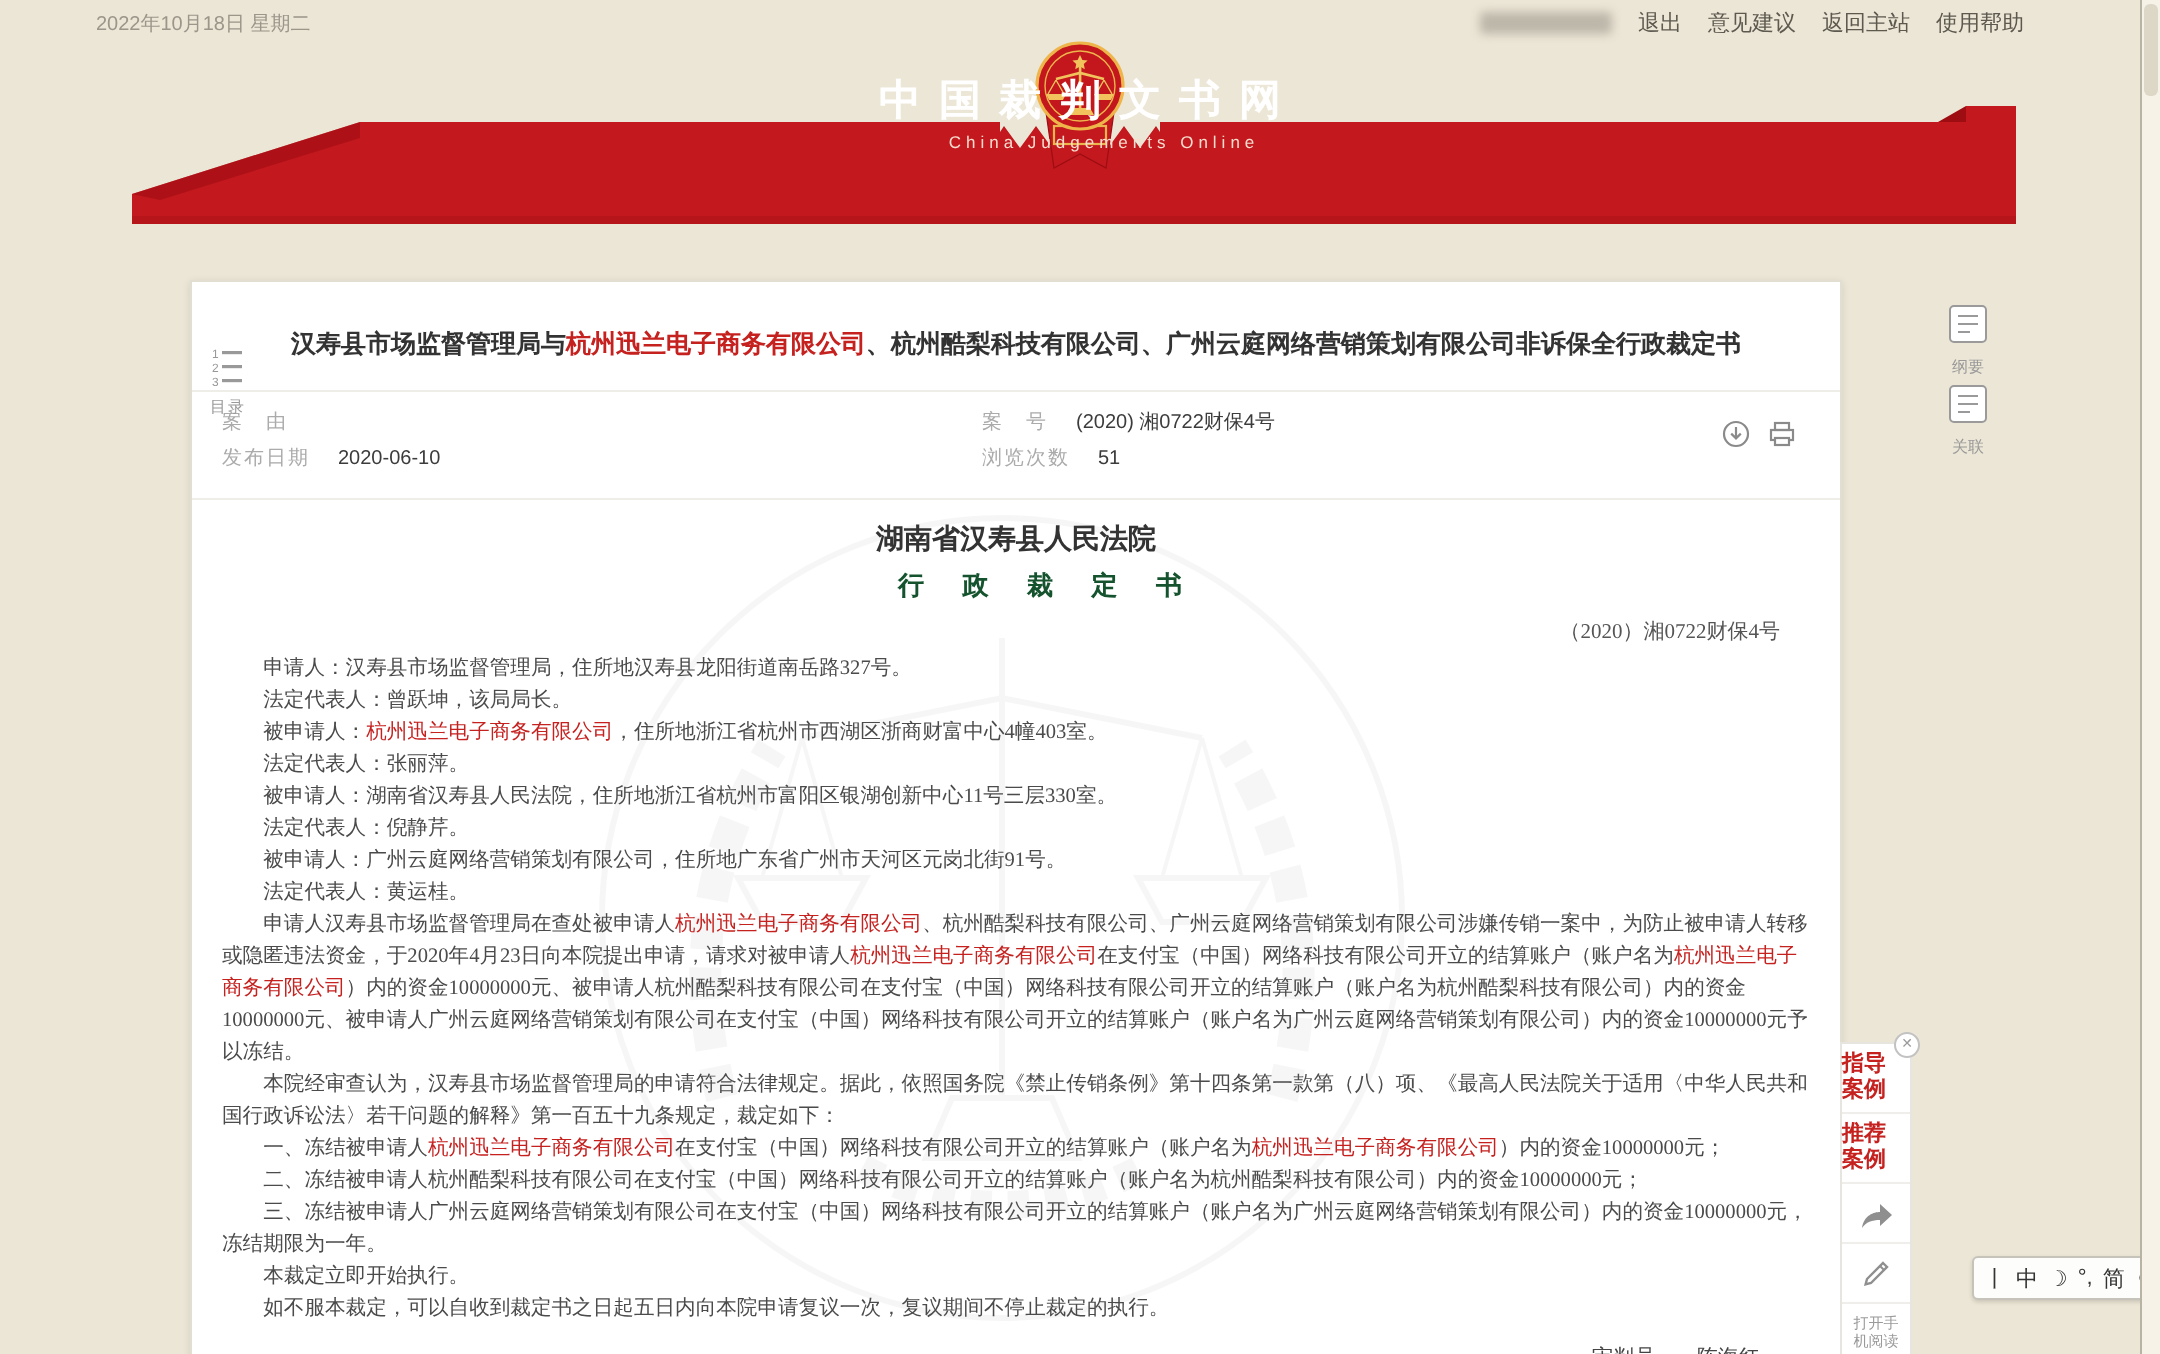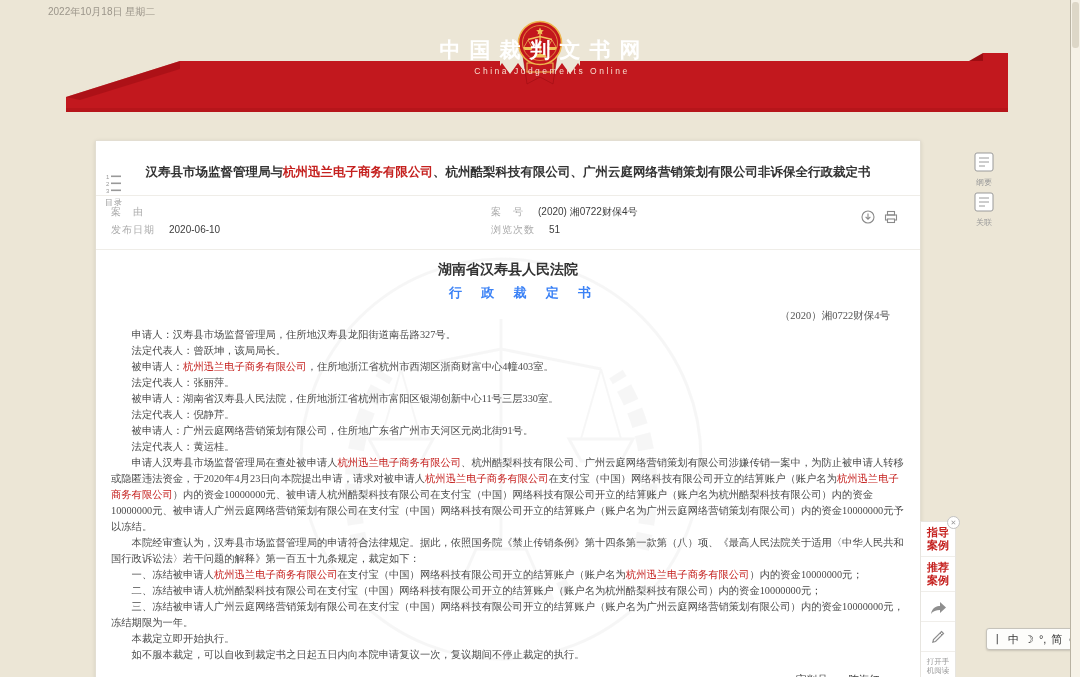--- a/index.html
+++ b/index.html
@@ -36,41 +36,41 @@
 
   .meta{position:relative;padding:7px 15px 6px;}
   .meta-row{display:flex;line-height:18px;font-size:10px;}
   .m-left{width:380px;}
   .mlabel{color:#ababab;margin-right:14px;letter-spacing:1px;}
   .mval{color:#3c3c3c;text-align:center;}
   .meta-icons{position:absolute;right:22px;top:14px;display:flex;gap:9px;}
   .meta-icons svg{cursor:pointer;}
 
   .court{text-align:center;font-size:14px;font-weight:bold;color:#333;margin-top:11px;}
-  .doctype{text-align:center;font-size:13px;font-weight:bold;color:#3b82f6;letter-spacing:8px;text-indent:8px;margin-top:5px;margin-left:24px;}
+  .doctype{text-align:center;font-size:13px;font-weight:bold;color:#14532d;letter-spacing:8px;text-indent:8px;margin-top:5px;margin-left:24px;}
   .caseno-right{text-align:right;padding-right:30px;font-size:10.5px;color:#555;margin-top:7px;}
 
   .doc-body{padding:4px 15px 0;}
   .para{margin:0;text-indent:2em;font-size:10.3px;line-height:16px;color:#4b4b4b;}
   .para .red{color:#c5211f;}
   .signature{margin-top:7px;padding-right:40px;text-align:right;font-size:10.5px;line-height:19px;color:#444;}
 
   
   .side-tool{position:absolute;width:28px;text-align:center;z-index:25;cursor:pointer;margin-left:47px;}
   .side-tool .lbl{font-size:8px;color:#9a9a9a;margin-top:1px;}
   #side-tool-outline{left:923px;top:152px;}
   #side-tool-related{left:923px;top:192px;}
 
   
   .rtoolbar{position:absolute;left:920px;top:521px;width:34px;background:#fff;
             border:1px solid #e7e5e0;z-index:26;}
   .rt-close{position:absolute;right:-5px;top:-6px;width:11px;height:11px;border-radius:50%;
             border:1px solid #c2c2c2;background:#fff;color:#9a9a9a;font-size:7px;line-height:11px;
             text-align:center;cursor:pointer;}
-  .rt-red{padding:4px 0;text-align:center;font-size:11px;font-weight:bold;color:#c5211f;
+  .rt-red{padding:4px 0;font-size:11px;font-weight:bold;color:#c5211f;
           line-height:13px;cursor:pointer;border-bottom:1px solid #f0eeea;}
   .rt-cell{height:29px;display:flex;align-items:center;justify-content:center;
            border-bottom:1px solid #f0eeea;cursor:pointer;}
   .rt-text{font-size:7.5px;color:#9a9a9a;line-height:9px;text-align:center;padding:5px 0;
            border-bottom:1px solid #f0eeea;cursor:pointer;}
 
   
   .ime{position:absolute;left:986px;top:628px;width:93px;height:20px;background:#fdfdfb;
        border:1px solid #c6c3bb;border-radius:3px;box-shadow:0 1px 2px rgba(0,0,0,.15);
        display:flex;align-items:center;gap:5px;padding:0 5px;overflow:hidden;z-index:40;}
@@ -106,20 +106,29 @@
     <path d="M528,39.5 L540,36.5 L552,39.5" fill="none" stroke="#f2c35c" stroke-width="1.4"></path>
     <path d="M528,40 L524,47 M528,40 L532,47 M552,40 L548,47 M552,40 L556,47" stroke="#f2c35c" stroke-width="0.7" fill="none"></path>
     <polygon points="523,47 533,47 531.5,50 524.5,50" fill="#f2c35c"></polygon>
     <polygon points="547,47 557,47 555.5,50 548.5,50" fill="#f2c35c"></polygon>
     <polygon points="535,54 545,54 547,57.5 533,57.5" fill="#f2c35c"></polygon>
   </g>
 </svg>
 
 <div class="topbar" data-name="topbar">
   <span class="date" data-name="date-text">2022年10月18日 星期二</span>
+  <div class="topbar-right">
+    <div class="blur-name" data-name="username-redacted"></div>
+    <nav data-name="topbar-links">
+        <span data-name="topbar-link" class="toplink">退出</span>
+        <span data-name="topbar-link" class="toplink">意见建议</span>
+        <span data-name="topbar-link" class="toplink">返回主站</span>
+        <span data-name="topbar-link" class="toplink">使用帮助</span>
+      </nav>
+  </div>
 </div>
 
 <div class="banner-text" data-name="banner">
   <div class="banner-title" data-name="site-title">中国裁判文书网</div>
   <div class="banner-sub" data-name="site-subtitle">China Judgements Online</div>
 </div>
 
 <div class="card" data-name="document-card">
 
   <svg class="watermark" width="420" height="420" viewBox="0 0 420 420" data-name="watermark-emblem">

